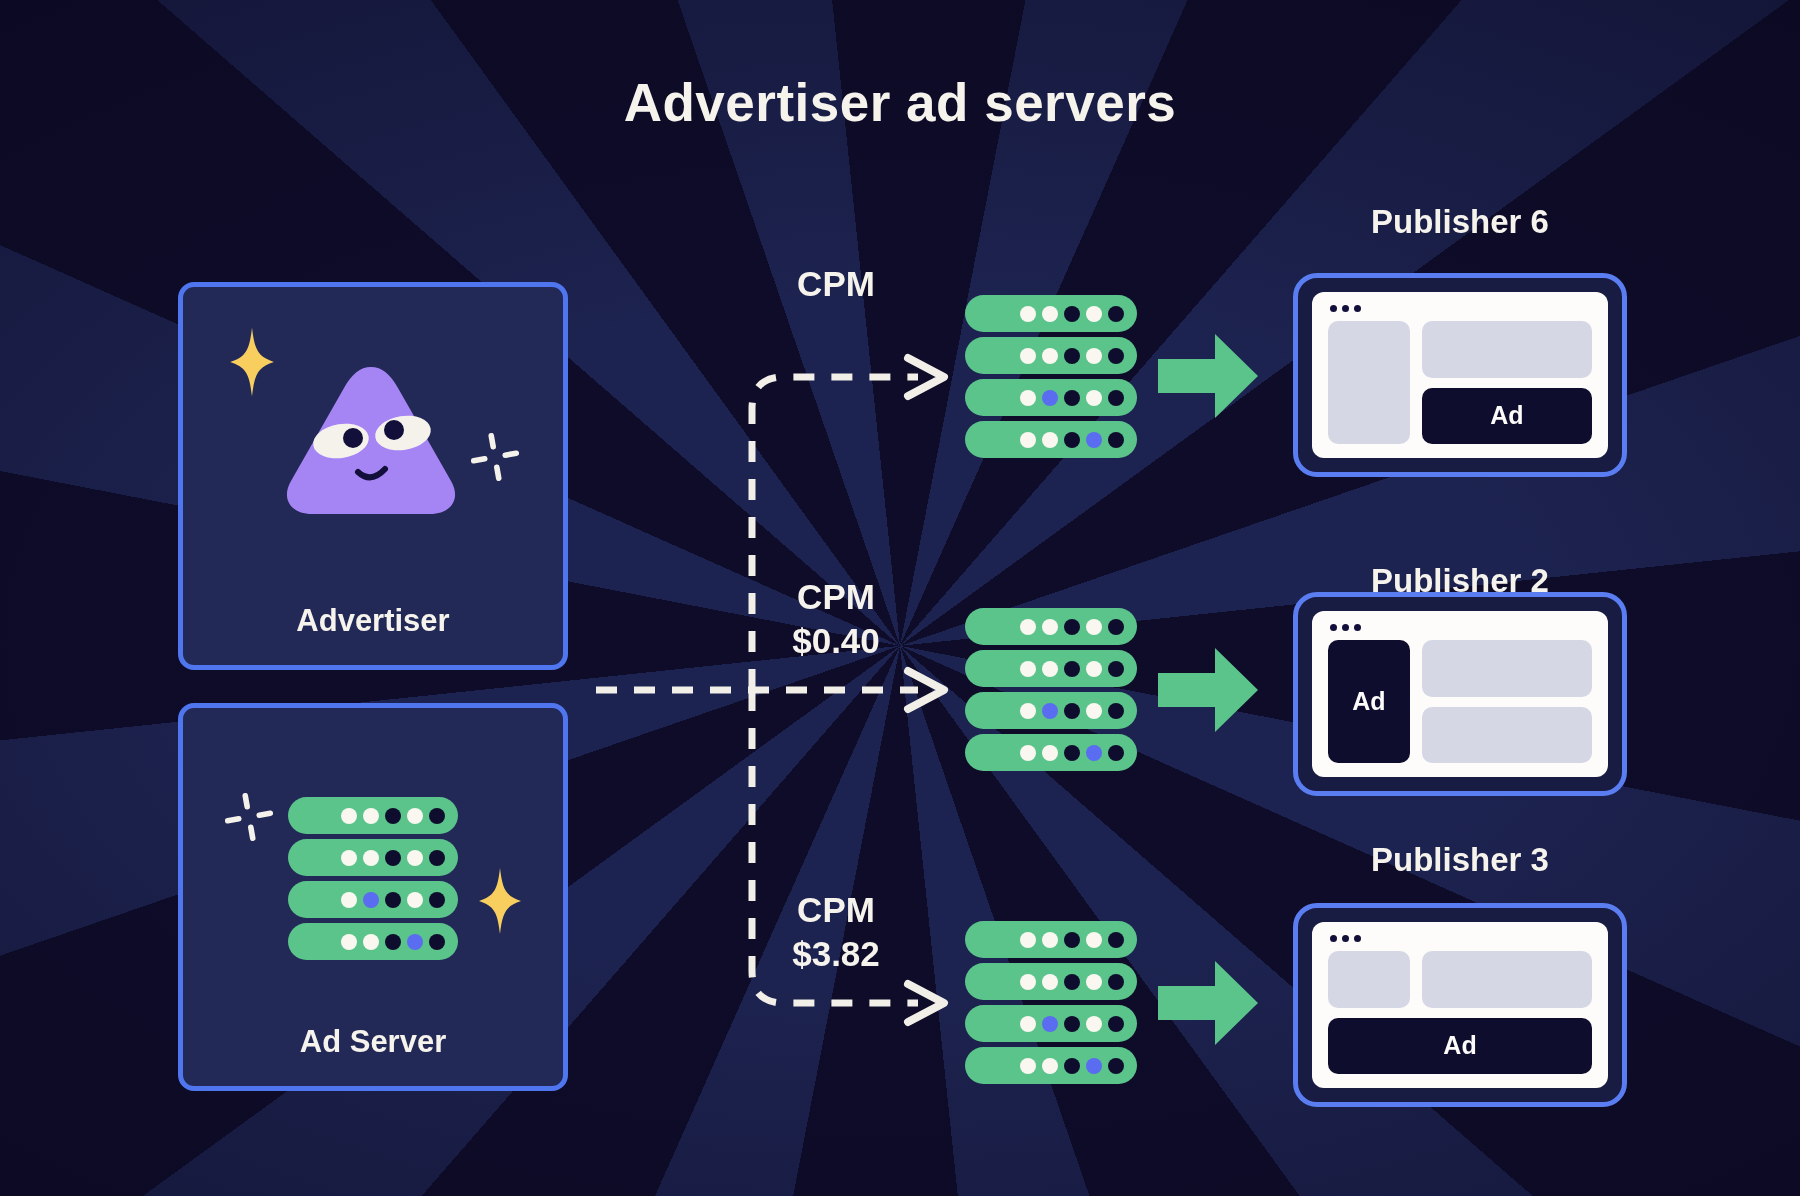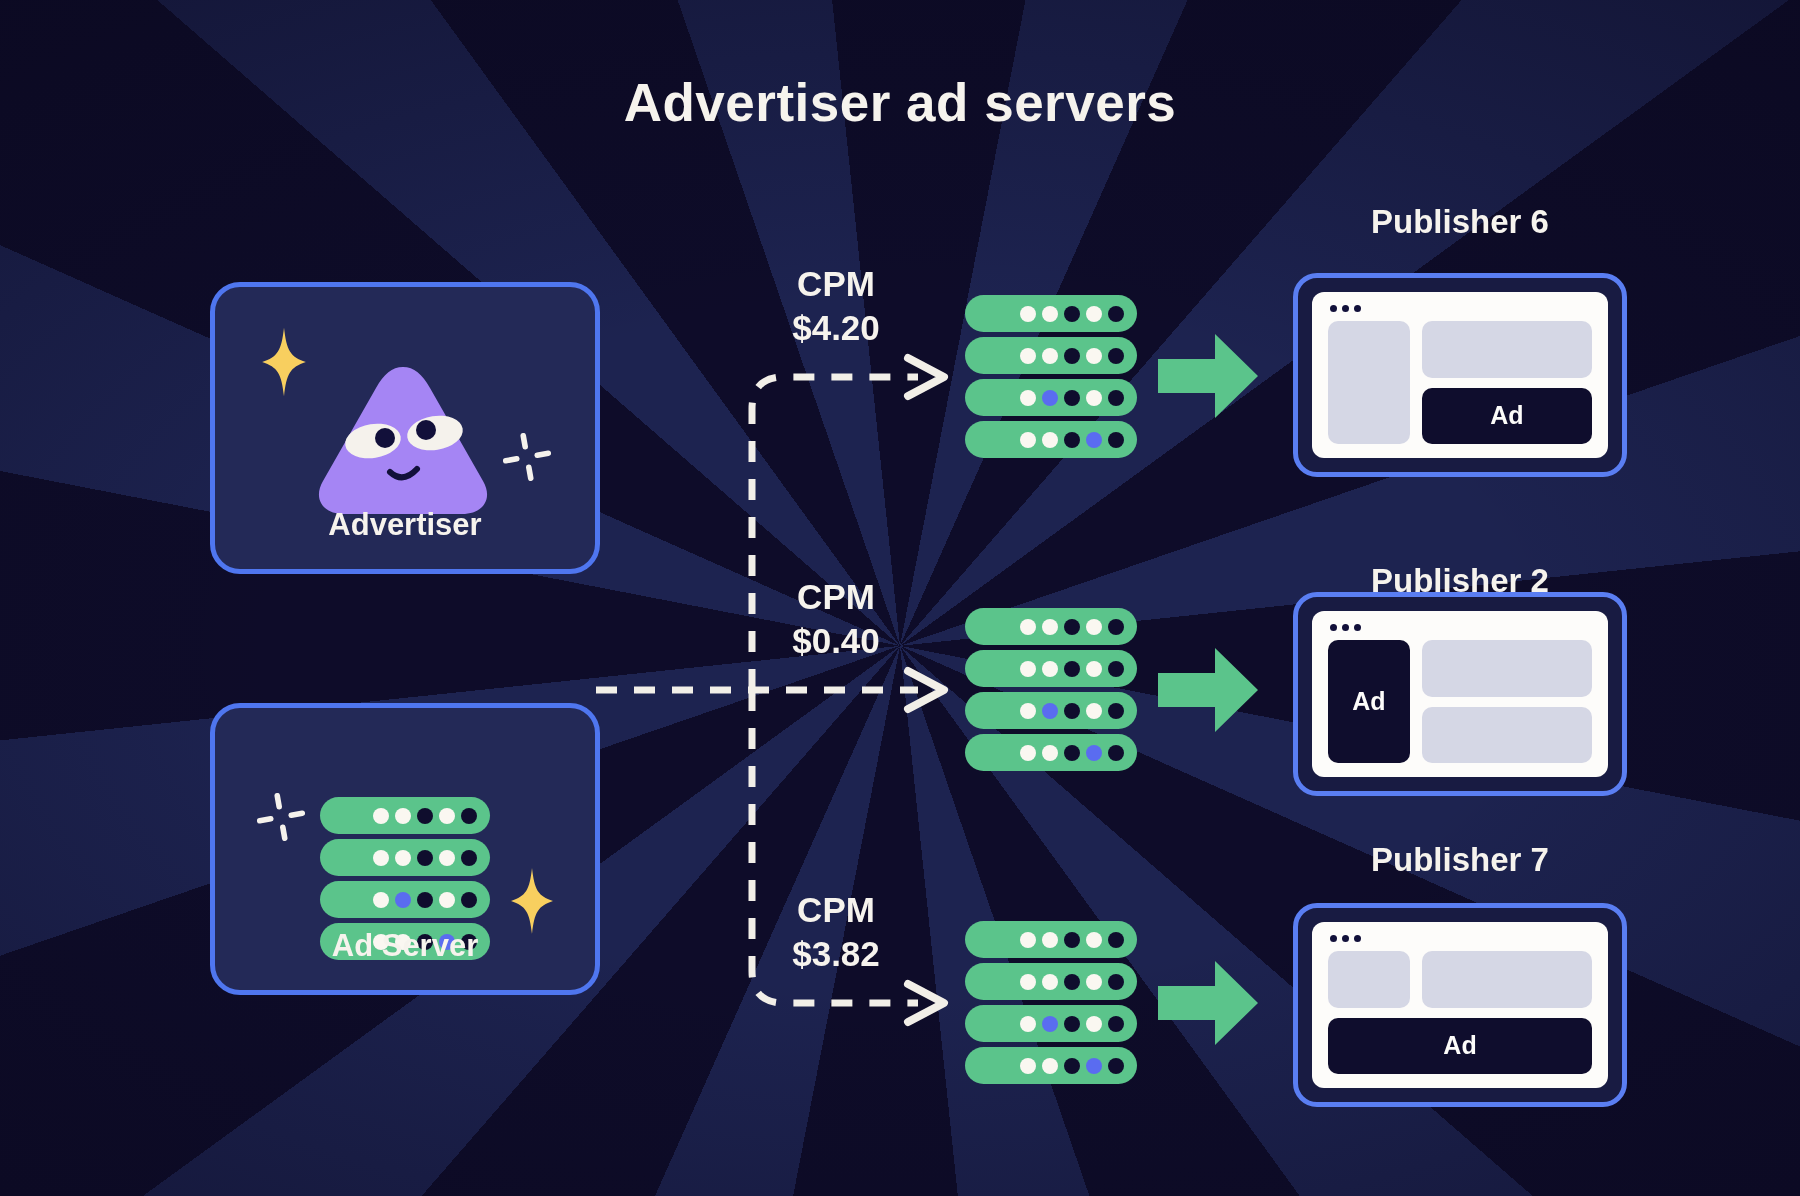--- a/index.html
+++ b/index.html
@@ -9,22 +9,22 @@
     background:
       radial-gradient(ellipse 115% 95% at 50% 54%, rgba(9,7,28,0) 30%, rgba(9,7,28,0.45) 70%, rgba(9,7,28,0.78) 100%),
       repeating-conic-gradient(from -6deg at 50% 54%, #0e0c29 0deg 17deg, #1d2350 17deg 30deg);
   }
   .title{
     position:absolute;top:72px;left:0;width:100%;text-align:center;
     font-size:53px;font-weight:bold;color:#f6f3ed;letter-spacing:.5px;margin:0;
   }
   
   .panel{
-    position:absolute;left:178px;width:390px;height:292px;box-sizing:border-box;
-    background:#232957;border:5px solid #4f76ef;border-radius:30px;margin-left:32px;
+    position:absolute;left:178px;width:390px;height:388px;box-sizing:border-box;
+    background:#232957;border:5px solid #4f76ef;border-radius:16px;
   }
   .panel.advertiser{top:282px;}
   .panel.adserver{top:703px;}
   .panel-label{
     position:absolute;bottom:26px;left:0;width:100%;text-align:center;
     font-size:31px;font-weight:bold;color:#f6f3ed;
   }
   .abs{position:absolute;}
   
   .server-stack{display:flex;flex-direction:column;gap:5px;}
@@ -173,21 +173,20 @@
     </g>
     <g stroke="#f2efe8" stroke-width="8" fill="none" stroke-linecap="round" stroke-linejoin="round">
       <path d="M908,358 L944,377 L908,396"></path>
       <path d="M908,671 L944,690 L908,709"></path>
       <path d="M908,984 L944,1003 L908,1022"></path>
     </g>
   </svg>
 
   <div class="cpm cpm-0">
     <div>CPM</div>
-    <div>$4.20</div>
   </div>
   <div class="cpm cpm-1">
     <div>CPM</div>
     <div>$0.40</div>
   </div>
   <div class="cpm cpm-2">
     <div>CPM</div>
     <div>$3.82</div>
   </div>
 
@@ -345,21 +344,21 @@
       <div class="win-content cols">
         <div class="adblk col-narrow">Ad</div>
         <div class="col-rest">
           <div class="blk grow"></div>
           <div class="blk grow"></div>
         </div>
       </div>
     </div>
   </div>
 
-  <div class="pub-label publabel-2">Publisher 7</div>
+  <div class="pub-label publabel-2">Publisher 3</div>
   <div class="pub-box pub-2">
     <div class="window">
       <div class="win-dots">
         <span class="win-dot"></span>
           <span class="win-dot"></span>
           <span class="win-dot"></span>
       </div>
       <div class="win-content rows">
         <div class="row-split">
           <div class="blk col-narrow"></div>

